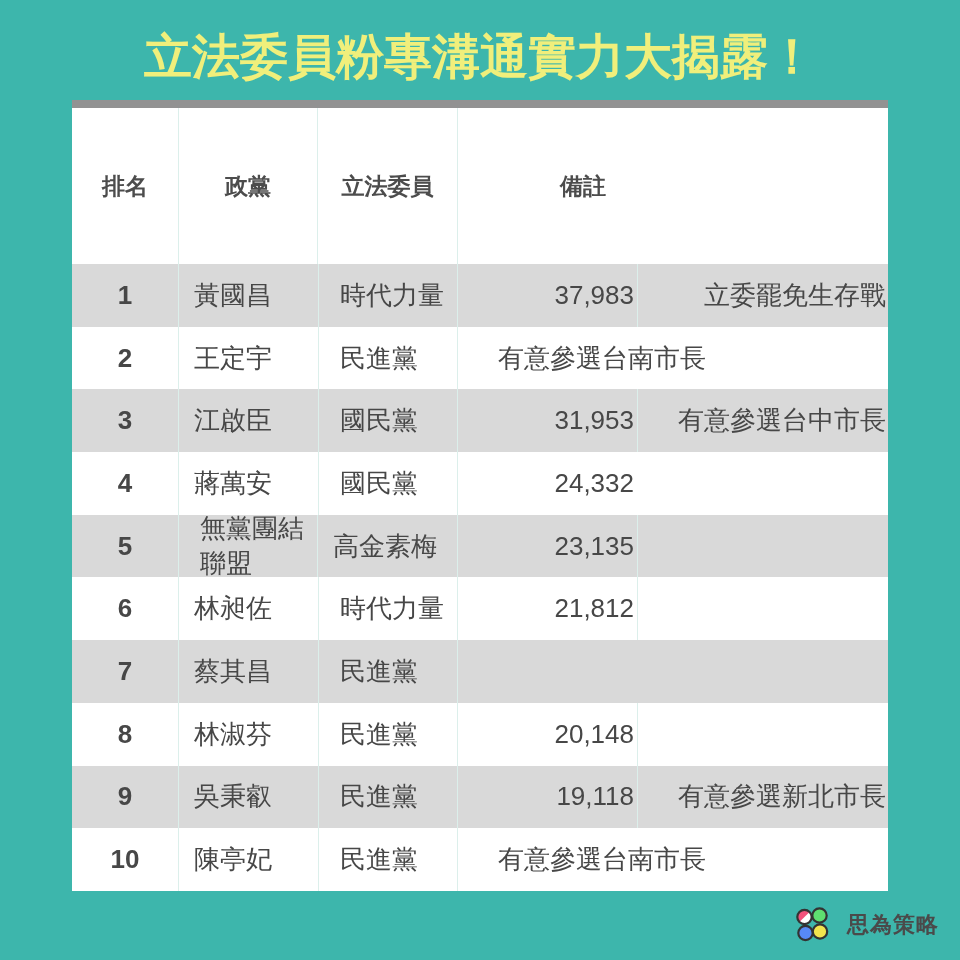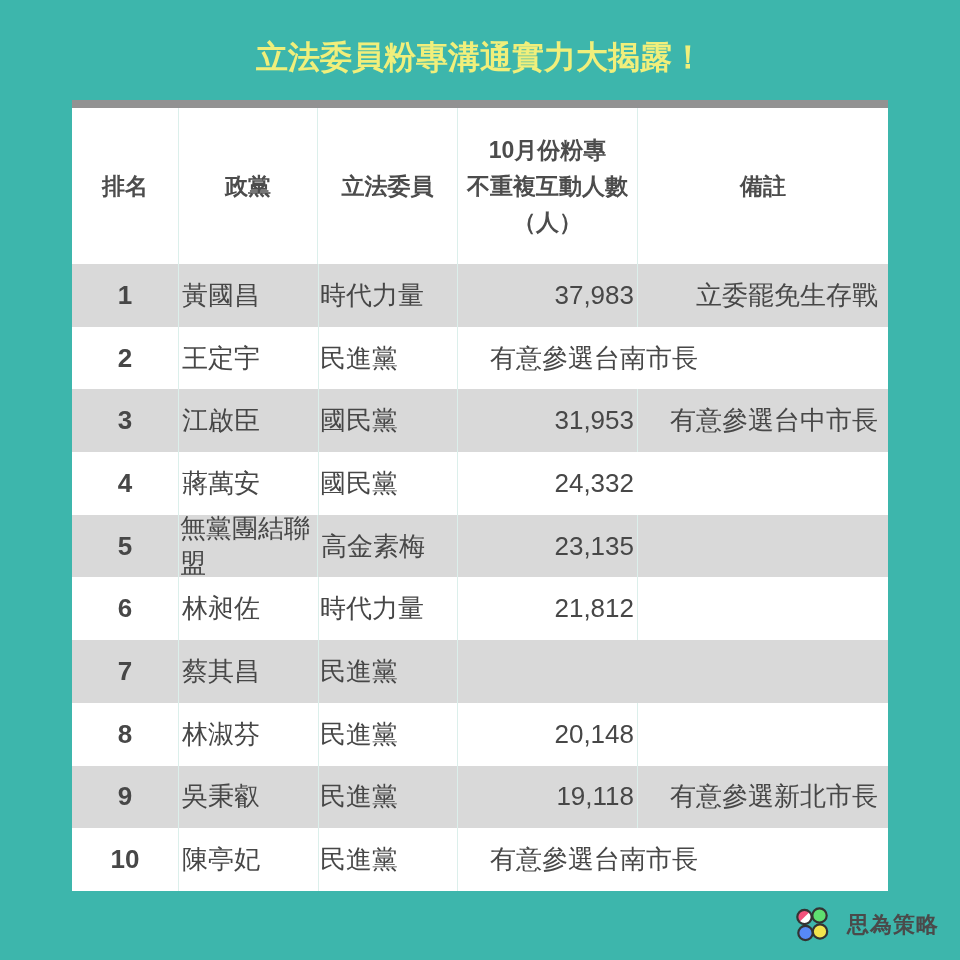--- a/index.html
+++ b/index.html
@@ -15,21 +15,21 @@
     font-family: "Liberation Sans", sans-serif;
     color: #474747;
   }
   .title {
     position: absolute;
     top: 33px;
     left: 0;
     width: 100%;
     margin: 0;
     text-align: center;
-    font-size: 32px;
+    font-size: 48px;
     line-height: 48px;
     font-weight: 700;
     color: #f0ef7b;
     letter-spacing: 0px;
   }
   .table-wrap {
     position: absolute;
     left: 72px;
     top: 100px;
     width: 816px;
@@ -55,24 +55,24 @@
   }
   .row.odd  { background: #d9d9d9; }
   .row.even { background: #ffffff; }
   .cell {
     box-sizing: border-box;
     height: 100%;
     display: flex;
     align-items: center;
   }
   .c-rank  { width: 106px; justify-content: center; font-weight: 700; }
-  .c-name  { width: 140px; padding-left: 3px; }
-  .c-party { width: 139px; padding-left: 1px; }
+  .c-name  { width: 140px; padding-left: 15px; }
+  .c-party { width: 139px; padding-left: 21px; }
   .c-count { width: 180px; justify-content: flex-end; padding-right: 3px; }
-  .c-note  { width: 251px; justify-content: flex-end; padding-right: 10px; }
+  .c-note  { width: 251px; justify-content: flex-end; padding-right: 2px; }
   .c-name, .c-party, .c-count, .c-note { border-left: 1px solid #dcefeb; }
   .thead .cell {
     justify-content: center;
     padding: 0;
   }
   .thead .c-count {
     flex-direction: column;
     line-height: 36px;
   }
   .brand {
@@ -95,25 +95,20 @@
 
 <h1 class="title">立法委員粉專溝通實力大揭露！</h1>
 
 <div class="table-wrap">
   <div class="shadow-bar"></div>
 
   <div class="thead">
     <div class="cell c-rank">排名</div>
     <div class="cell c-party">政黨</div>
     <div class="cell c-name">立法委員</div>
-    <div class="cell c-count">
-      <div>10月份粉專</div>
-      <div>不重複互動人數</div>
-      <div>（人）</div>
-    </div>
     <div class="cell c-note">備註</div>
   </div>
 
   <div class="row odd">
     <div class="cell c-rank">1</div>
     <div class="cell c-name">黃國昌</div>
     <div class="cell c-party">時代力量</div>
     <div class="cell c-count">37,983</div>
     <div class="cell c-note">立委罷免生存戰</div>
   </div>

